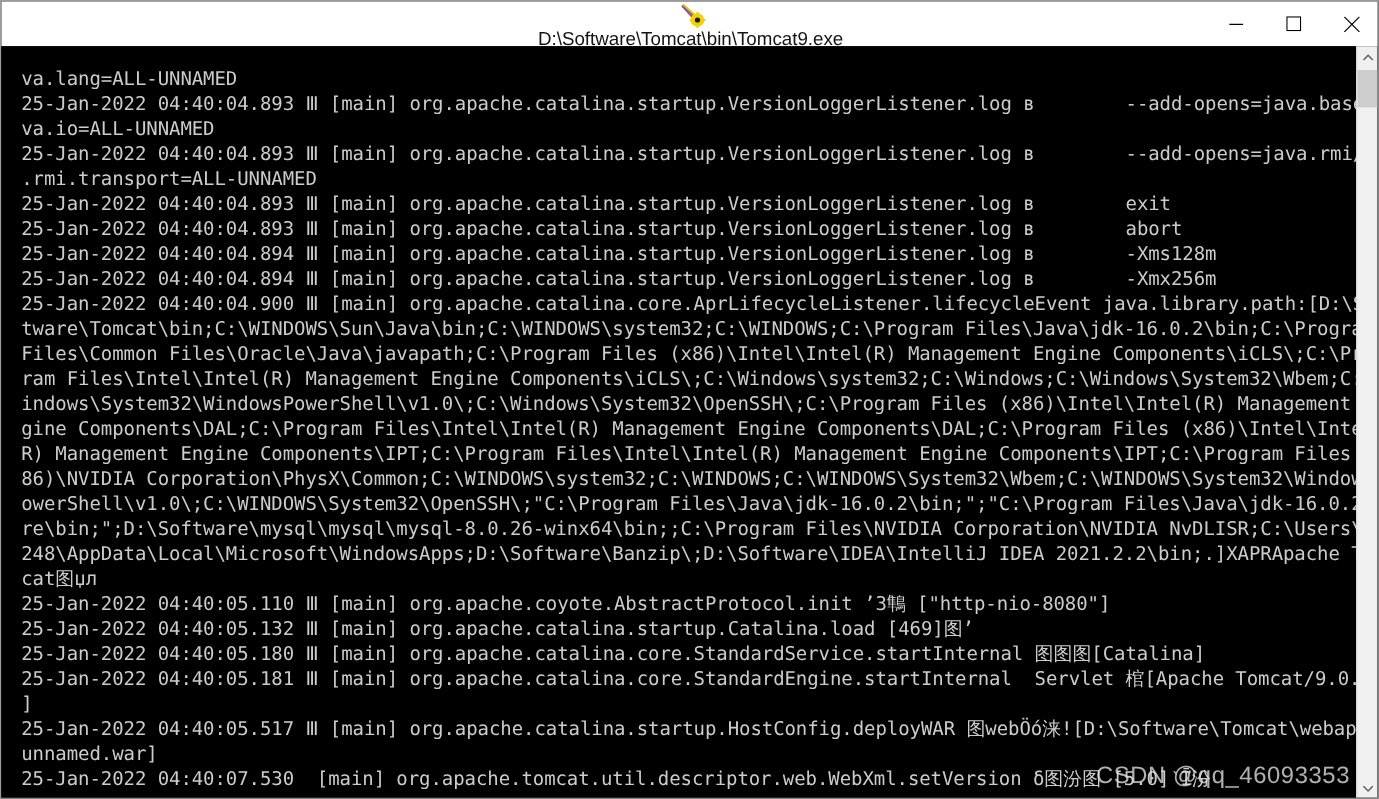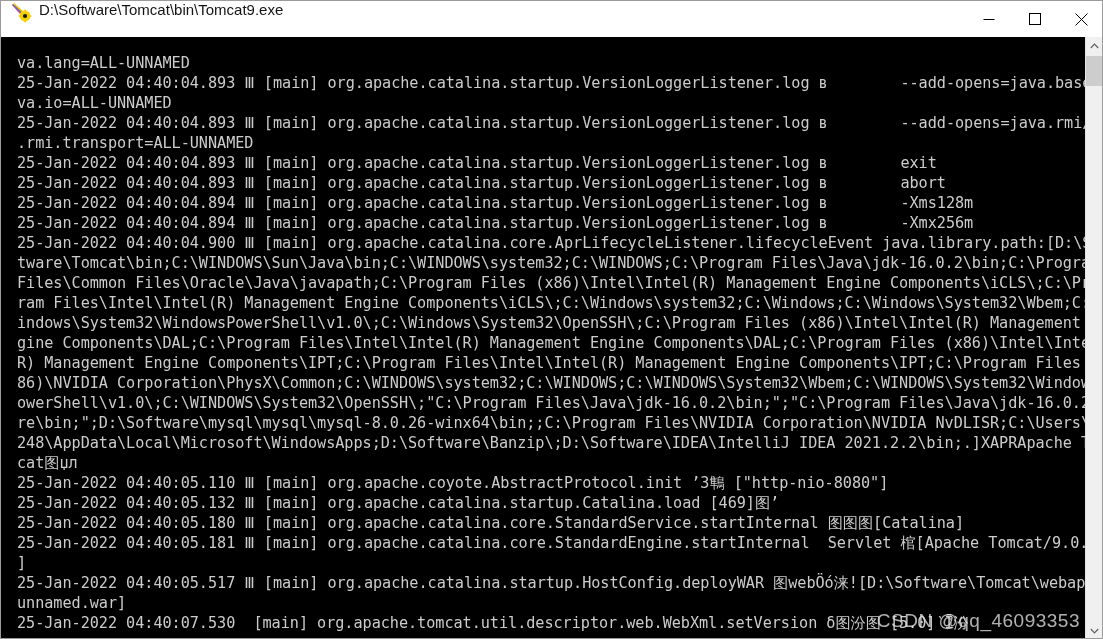--- a/index.html
+++ b/index.html
@@ -20,22 +20,23 @@
     border: 1px solid #9b9b9b;
   }
   
   #titlebar {
     position: absolute;
     left: 0; top: 0;
     width: 1103px;
     height: 36px;
     background: #ffffff;
     display: flex;
-    align-items: flex-start;
-    box-sizing: border-box;
+    align-items: center;
+    box-sizing: border-box;
+    flex-direction: column;
   }
   #title-icon {
     width: 22px;
     height: 22px;
     margin-left: 9px;
     margin-right: 7px;
     flex: 0 0 auto;
     display: block;
   }
   #title-text {

